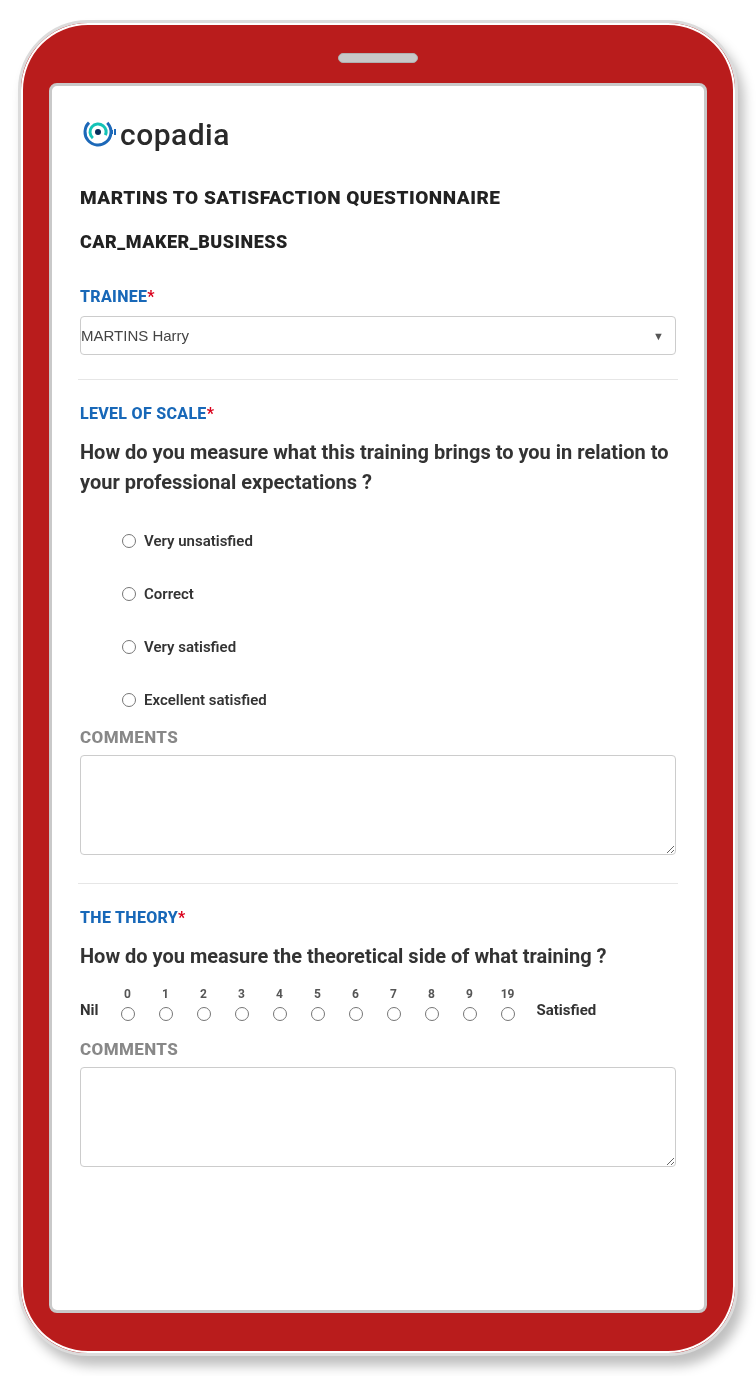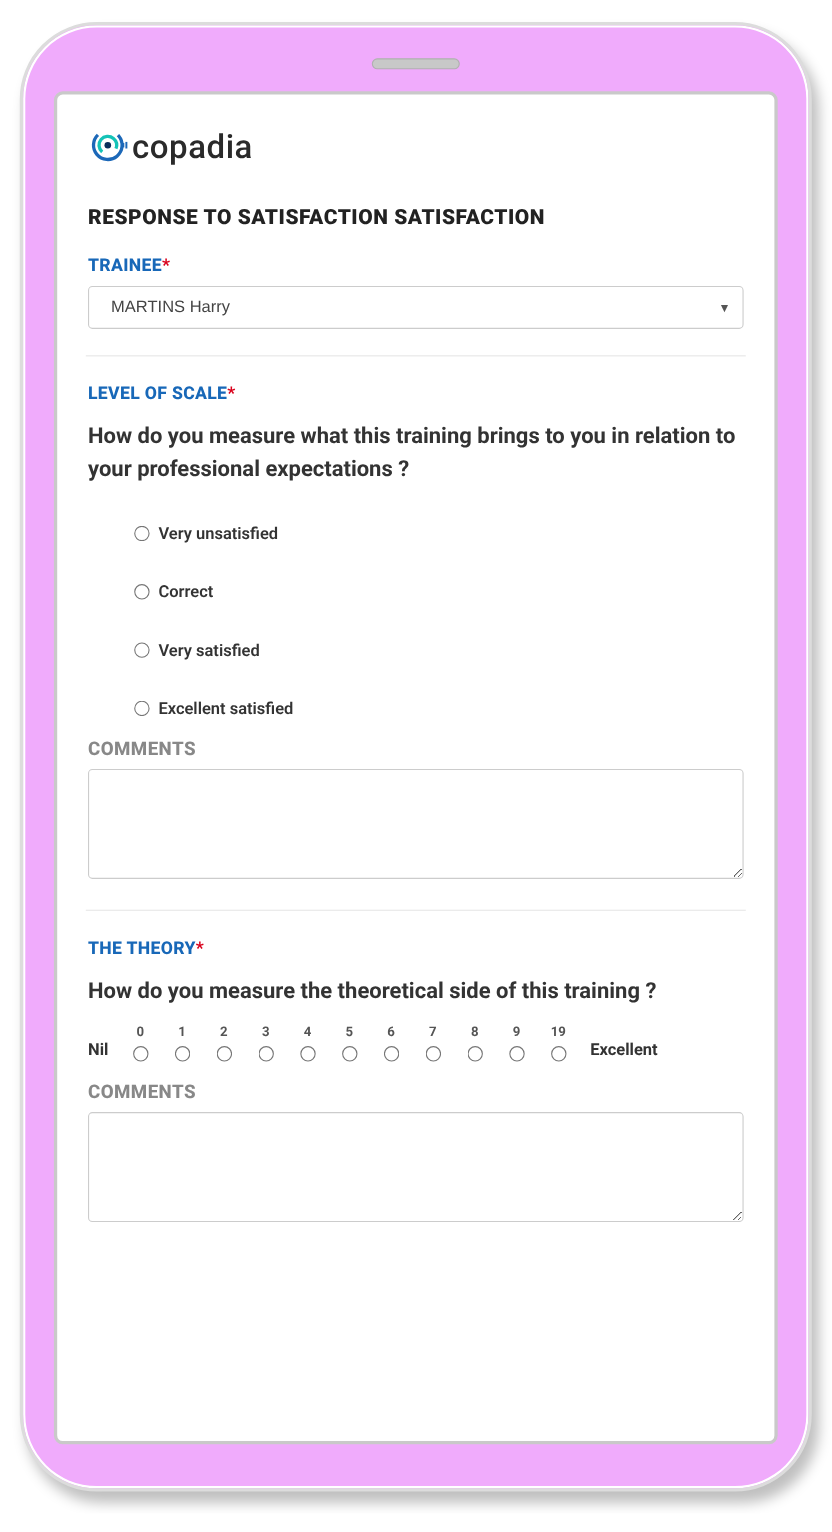--- a/index.html
+++ b/index.html
@@ -1,27 +1,27 @@
 <!DOCTYPE html>
 <html><head>
 <meta charset="utf-8">
 <style>
 *{margin:0;padding:0;box-sizing:border-box;}
 body{font-family:-apple-system,BlinkMacSystemFont,"Segoe UI",Roboto,sans-serif;background:#fff;display:flex;justify-content:center;padding:20px 10px;}
-.phone-frame{width:720px;background:#f0abfc;border:3px solid #dcdcdc;border-radius:70px;padding:60px 28px 40px;box-shadow:6px 10px 12px rgba(0,0,0,0.25),inset 0 0 0 2px #fff;position:relative;}
+.phone-frame{width:720px;background:#b91c1c;border:3px solid #dcdcdc;border-radius:70px;padding:60px 28px 40px;box-shadow:6px 10px 12px rgba(0,0,0,0.25),inset 0 0 0 2px #fff;position:relative;}
 .speaker{position:absolute;top:30px;left:50%;transform:translateX(-50%);width:80px;height:10px;background:#c8c8c8;border-radius:6px;border:1px solid #b0b0b0;}
 .screen{background:#fff;border:3px solid #c9c9c9;border-radius:8px;height:1230px;overflow:hidden;padding:28px 28px 0;}
 .logo-row{display:flex;align-items:center;gap:4px;margin-bottom:32px;}
 .logo-text{font-size:30px;color:#2a2a2a;font-weight:500;letter-spacing:0.5px;}
 h1{font-size:19px;font-weight:900;color:#222;letter-spacing:0.5px;margin-bottom:22px;}
 h2.sub{font-size:18px;font-weight:900;color:#222;letter-spacing:0.5px;margin-bottom:35px;}
 .section-label{color:#1868b8;font-weight:800;font-size:16px;letter-spacing:0.3px;}
 .req{color:#d9001b;font-weight:700;}
 .select-wrap{position:relative;margin-top:10px;}
-.select{width:100%;border:1px solid #ccc;border-radius:4px;padding:10px 30px 10px 20px;font-size:15px;color:#444;background:#fff;appearance:none;cursor:pointer;}
+.select{width:100%;border:1px solid #ccc;border-radius:4px;padding:10px 30px 10px 0;font-size:15px;color:#444;background:#fff;appearance:none;cursor:pointer;}
 .select-caret{position:absolute;right:12px;top:50%;transform:translateY(-50%);font-size:11px;color:#555;pointer-events:none;}
 .divider{border:none;border-top:1px solid #e6e6e6;margin:24px -2px;}
 .question{color:#333;font-weight:700;font-size:20px;line-height:1.5;margin-top:14px;margin-bottom:16px;}
 .radio-list{padding-left:42px;}
 .radio-row{display:flex;align-items:center;gap:8px;margin-bottom:11px;margin-top:35px;}
 .radio-row input[type=radio]{width:14px;height:14px;cursor:pointer;}
 .radio-row label{font-size:15px;color:#333;font-weight:600;}
 .comments-label{color:#888;font-weight:800;font-size:17px;letter-spacing:0.4px;margin-top:18px;margin-bottom:8px;}
 textarea{width:100%;height:100px;border:1px solid #ccc;border-radius:4px;resize:both;font-family:inherit;font-size:14px;padding:8px;}
 .scale-row{display:flex;align-items:flex-end;gap:0;margin-top:8px;margin-bottom:12px;}
@@ -45,21 +45,22 @@
           <circle cx="18" cy="18" r="13" fill="none" stroke="#1c68b8" stroke-width="3" stroke-dasharray="60 20" transform="rotate(-40 18 18)"></circle>
           <circle cx="18" cy="18" r="8" fill="none" stroke="#14c3b7" stroke-width="3" stroke-dasharray="35 20" transform="rotate(130 18 18)"></circle>
           <circle cx="18" cy="18" r="3" fill="#0a2d5a"></circle>
           <rect x="31" y="16" width="2" height="4" fill="#1c68b8"></rect>
           <rect x="34" y="15" width="2" height="6" fill="#1c68b8"></rect>
         </svg>
       </span>
       <span class="logo-text">copadia</span>
     </div>
 
-    <h1>RESPONSE TO SATISFACTION SATISFACTION</h1>
+    <h1>MARTINS TO SATISFACTION QUESTIONNAIRE</h1>
+    <h2 class="sub">CAR_MAKER_BUSINESS</h2>
 
     <div>
       <span class="section-label">TRAINEE</span><span class="req">*</span>
       <div class="select-wrap">
         <select class="select">
           <option>MARTINS Harry</option>
         </select>
         <span class="select-caret">▼</span>
       </div>
     </div>
@@ -88,21 +89,21 @@
           </div>
       </div>
       <p class="comments-label">COMMENTS</p>
       <textarea style=""></textarea>
     </div>
 
     <hr class="divider">
 
     <div>
       <span class="section-label">THE THEORY</span><span class="req">*</span>
-      <p class="question">How do you measure the theoretical side of this training ?</p>
+      <p class="question">How do you measure the theoretical side of what training ?</p>
       <div class="scale-row">
         <span class="scale-end left">Nil</span>
         <div class="scale-items">
           <div class="scale-item">
               <span class="num">0</span>
               <input type="radio" name="th" style="">
             </div>
           <div class="scale-item">
               <span class="num">1</span>
               <input type="radio" name="th" style="">
@@ -137,20 +138,20 @@
             </div>
           <div class="scale-item">
               <span class="num">9</span>
               <input type="radio" name="th" style="">
             </div>
           <div class="scale-item">
               <span class="num">19</span>
               <input type="radio" name="th" style="">
             </div>
         </div>
-        <span class="scale-end">Excellent</span>
+        <span class="scale-end">Satisfied</span>
       </div>
       <p class="comments-label">COMMENTS</p>
       <textarea style=""></textarea>
     </div>
 
   </div>
 </div>
 
 </body></html>

